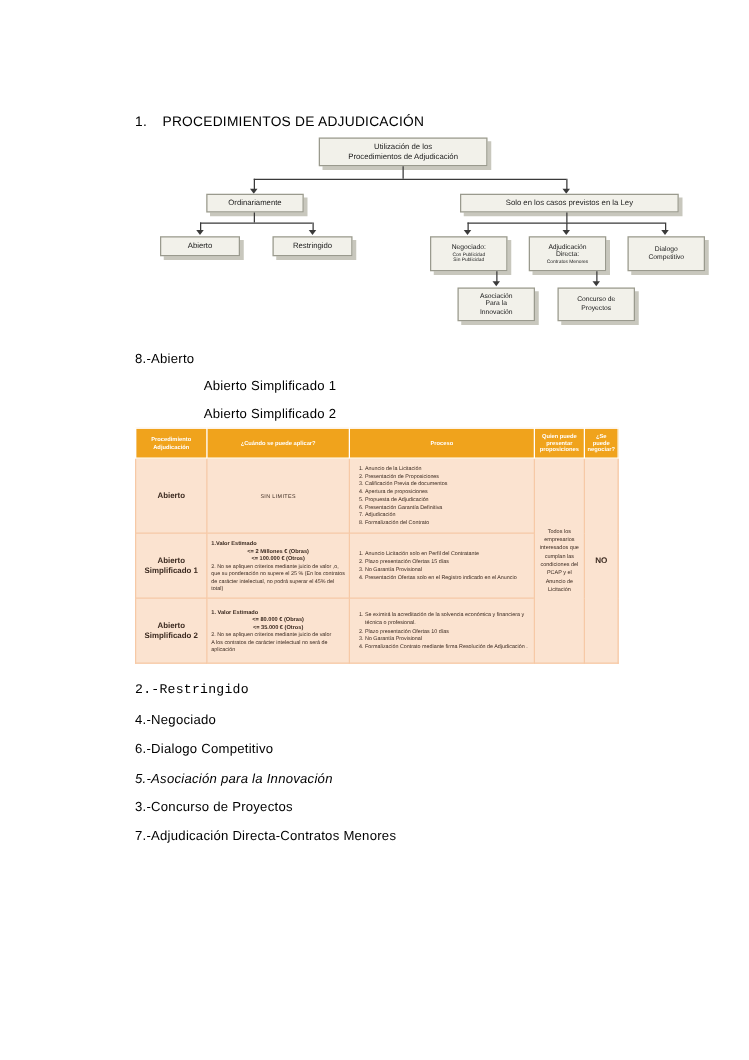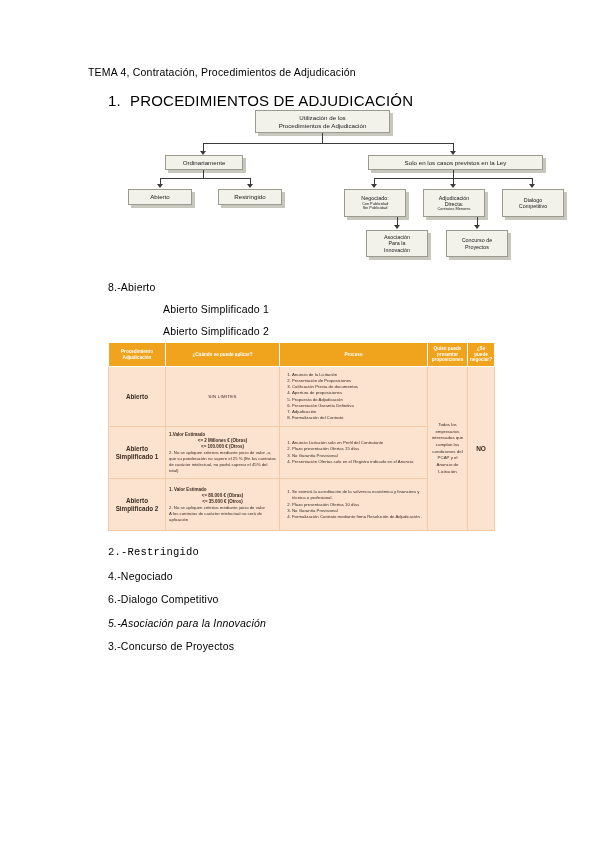--- a/index.html
+++ b/index.html
@@ -28,21 +28,21 @@
     left: 88px;
     top: 66px;
     font-size: 10.5px;
     letter-spacing: 0.2px;
     white-space: nowrap;
   }
   .numbered-heading {
     position: absolute;
     left: 108px;
     top: 92px;
-    font-size: 15px;
+    font-size: 11px;
     letter-spacing: 0.2px;
     white-space: nowrap;
   }
   .numbered-heading .num { display: inline-block; width: 22px; }
 
   .para {
     position: absolute;
     font-size: 10.5px;
     letter-spacing: 0.2px;
     white-space: nowrap;
@@ -149,21 +149,20 @@
   .crit-title { font-weight: bold; font-size: 4.5px; }
   .crit-line { font-weight: bold; font-size: 4.5px; text-align: center; }
   .crit-item { font-size: 4.3px; line-height: 1.35; }
   .crit-note { font-size: 4.3px; line-height: 1.35; }
 </style>
 </head>
 <body>
 
 <div class="page">
 
-  <div class="doc-title">TEMA 4, Contratación, Procedimientos de Adjudicación</div>
 
   <div class="numbered-heading">
     <span class="num">1.</span><span>PROCEDIMIENTOS DE ADJUDICACIÓN</span>
   </div>
 
   <div class="chart">
 
     <div class="node" style="left:147px; top:4px; width:135px; height:23px;">
       <div class="t1">Utilización de los</div>
       <div class="t1">Procedimientos de Adjudicación</div>
@@ -324,14 +323,15 @@
         </tr>
       </tbody>
     </table>
   </div>
 
   <div class="para" style="left:108px; top:546px;font-family:Liberation Mono, monospace;">2.-Restringido</div>
   <div class="para" style="left:108px; top:570px;">4.-Negociado</div>
   <div class="para" style="left:108px; top:593px;">6.-Dialogo Competitivo</div>
   <div class="para" style="left:108px; top:617px;font-style:italic;">5.-Asociación para la Innovación</div>
   <div class="para" style="left:108px; top:640px;">3.-Concurso de Proyectos</div>
+  <div class="para" style="left:108px; top:663px;">7.-Adjudicación Directa-Contratos Menores</div>
 
 </div>
 
 </body></html>

